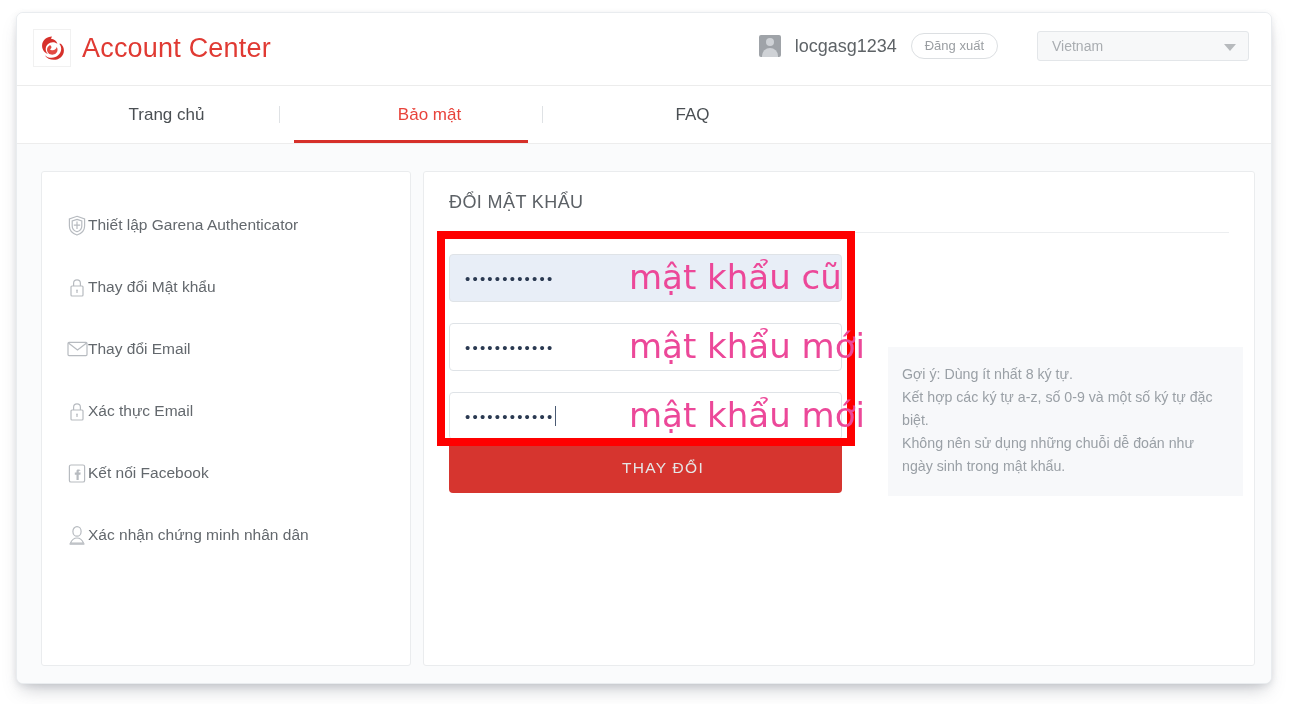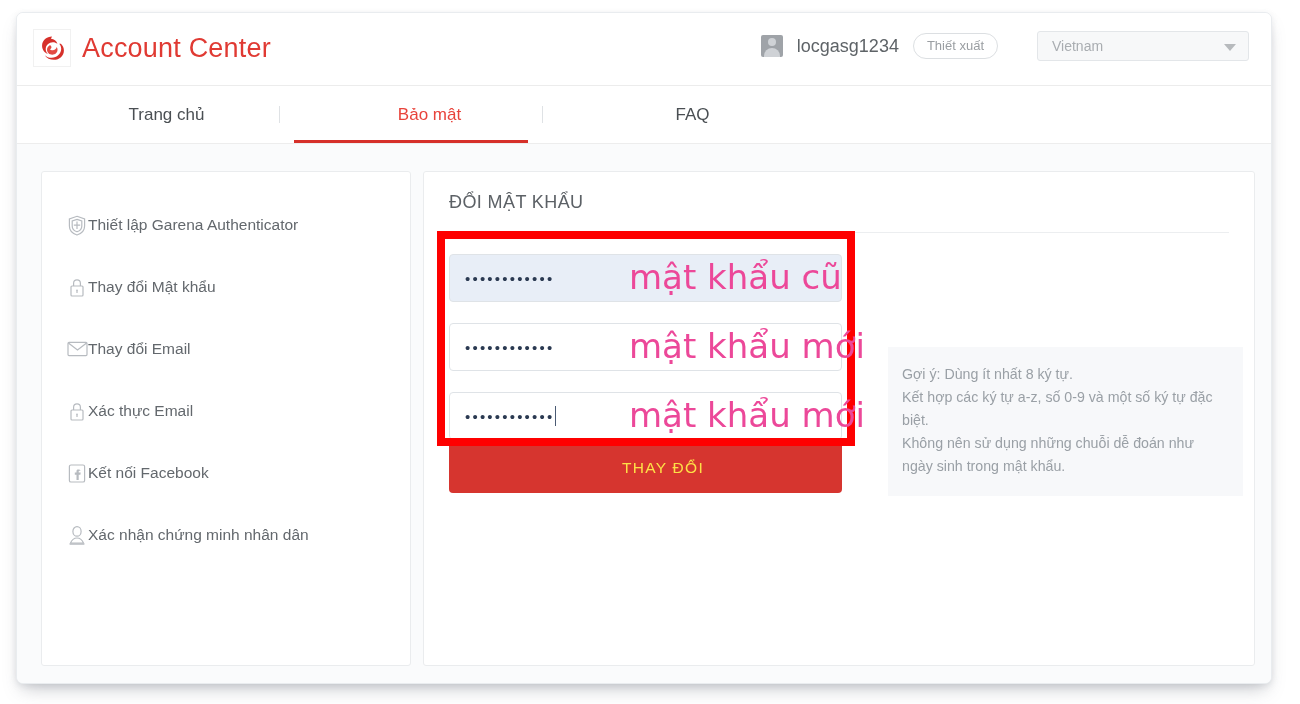--- a/index.html
+++ b/index.html
@@ -239,21 +239,21 @@
   }
   .pw-field.focused .pw-caret { display: block; }
 
   .submit-btn {
     position: absolute;
     left: 25px; top: 270px;
     width: 393px; height: 51px;
     background: #d6352f;
     border: none;
     border-radius: 4px;
-    color: #fde047;
+    color: #e5e5e5;
     font-size: 15.5px;
     letter-spacing: 1.3px;
     font-family: "Liberation Sans", sans-serif;
     cursor: pointer;
     padding-left: 35px;
   }
 
   
   .hint-box {
     position: absolute;
@@ -305,21 +305,21 @@
             <path d="M23.6 11.4c1.4 1.5 2.2 3.4 2.2 5.5 0 5.4-4.6 9.5-10.2 9.5-2.9 0-5.5-1-7.3-2.8 2 3.1 5.6 5 9.7 5 6 0 10.7-4.3 10.7-10 0-2.9-1.2-5.4-3.2-7.2z" fill="#d6302a"></path>
             <path d="M16.3 12.6c-3.1 0-5.6 2.3-5.6 5.3 0 3 2.5 5.3 5.6 5.3 3.1 0 5.6-2.3 5.6-5.3 0-1.1-.3-2.1-.9-2.9-.3 2-2.1 3.5-4.3 3.5-1.3 0-2.4-.5-3.1-1.4 1-.2 1.8-1 1.8-2 0-1.1-.9-2-2-2h-.1c.9-.4 1.9-.6 3-.5z" fill="#e34a42"></path>
           </svg>
         </span>
         <span class="brand-title">Account Center</span>
       </div>
 
       <div class="header-right">
         <span class="avatar"></span>
         <span class="username">locgasg1234</span>
-        <span class="logout-pill">Thiết xuất</span>
+        <span class="logout-pill">Đăng xuất</span>
         <span class="region-select">
           <span>Vietnam</span>
           <span class="caret"></span>
         </span>
       </div>
     </div>
 
     <div class="tabs">
       <div class="tab">
         <span>Trang chủ</span>

